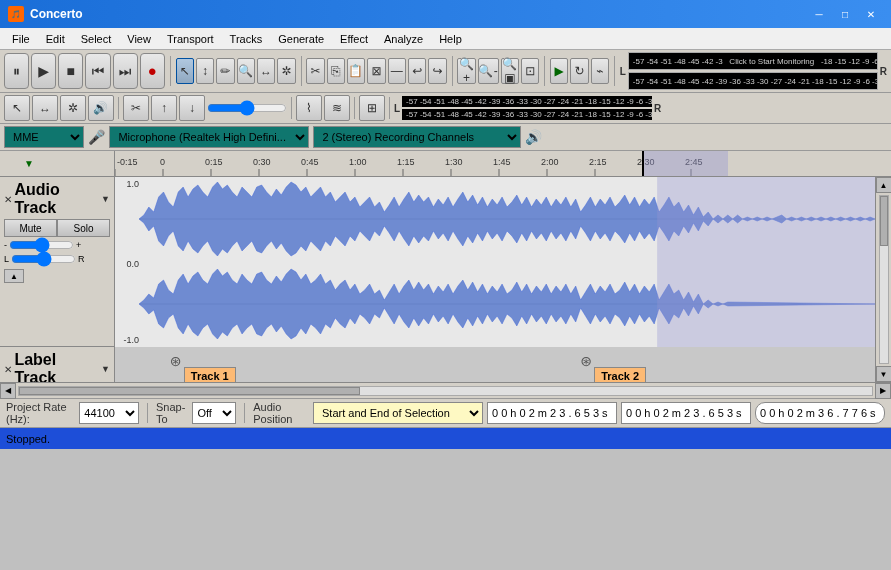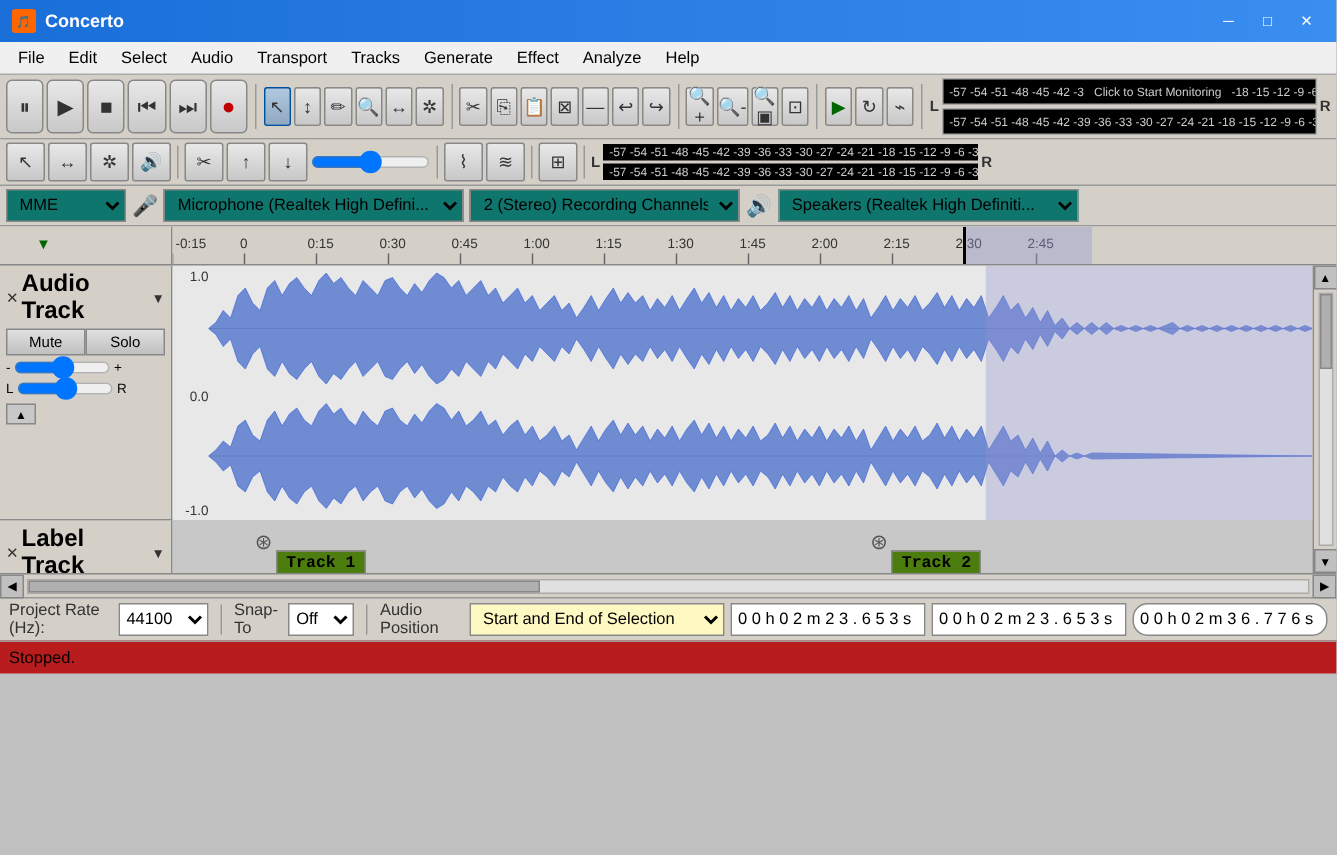--- a/index.html
+++ b/index.html
@@ -97,23 +97,23 @@
     }
     .label-track-area {
       flex: 1; background: #c8c8c8; position: relative; overflow: hidden;
     }
 
     .label-marker {
       position: absolute; top: 0; height: 100%;
       display: flex; align-items: center;
     }
     .label-box {
-      background: #4d7c0f; border: 1px solid #888; padding: 2px 6px;
+      background: #fdba74; border: 1px solid #888; padding: 2px 6px;
       font-size: 11px; font-weight: bold; white-space: nowrap;
-      margin-top: 8px; margin-left: 8px; font-family: Liberation Mono, monospace;
+      margin-top: 8px; margin-left: 8px;
     }
 
     
     #hscroll {
       height: 16px; background: #d4d0c8; border-top: 1px solid #888;
       display: flex; align-items: center;
     }
     .scroll-arrow { width: 16px; height: 16px; background: #c0c0c0; border: 1px solid #888; cursor: pointer; display: flex; align-items: center; justify-content: center; font-size: 8px; }
     .scroll-track { flex: 1; height: 10px; background: #e0e0e0; border: 1px solid #aaa; position: relative; margin: 0 2px; }
     .scroll-thumb { position: absolute; left: 0; top: 0; height: 100%; width: 40%; background: #b0b0b0; border: 1px solid #888; }
@@ -130,21 +130,21 @@
     .bottom-input {
       height: 22px; border: 1px solid #888; background: white; font-size: 11px; padding: 0 4px;
       width: 110px;
     }
     .bottom-dropdown {
       height: 22px; border: 1px solid #888; background: #fef9c3; font-size: 11px; cursor: pointer; padding: 0 4px;
     }
 
     
     #status-line {
-      height: 22px; background: #b91c1c; border-top: 1px solid #999;
+      height: 22px; background: #1d4ed8; border-top: 1px solid #999;
       display: flex; align-items: center; padding: 0 6px; font-size: 11px;
     }
 
     
     #vscroll {
       width: 16px; background: #d4d0c8; border-left: 1px solid #888;
       display: flex; flex-direction: column; align-items: center;
     }
     .vscroll-arrow { width: 16px; height: 16px; background: #c0c0c0; border: 1px solid #888; cursor: pointer; display: flex; align-items: center; justify-content: center; font-size: 8px; }
     .vscroll-track { flex: 1; width: 10px; background: #e0e0e0; border: 1px solid #aaa; position: relative; margin: 2px 0; }
@@ -180,21 +180,21 @@
     <button class="win-btn">─</button>
     <button class="win-btn">□</button>
     <button class="win-btn close">✕</button>
   </div>
 </div>
 
 <div id="menubar">
   <span class="menu-item">File</span>
   <span class="menu-item">Edit</span>
   <span class="menu-item">Select</span>
-  <span class="menu-item">Audio</span>
+  <span class="menu-item">View</span>
   <span class="menu-item">Transport</span>
   <span class="menu-item">Tracks</span>
   <span class="menu-item">Generate</span>
   <span class="menu-item">Effect</span>
   <span class="menu-item">Analyze</span>
   <span class="menu-item">Help</span>
 </div>
 
 <div id="toolbar-row1">
 
@@ -286,28 +286,25 @@
 <div id="device-bar">
   <select class="device-select" style="width:80px;">
     <option>MME</option>
     <option>DirectSound</option>
     <option>WASAPI</option>
   </select>
   <span class="mic-icon">🎤</span>
   <select class="device-select" style="width:200px;">
     <option>Microphone (Realtek High Defini...</option>
   </select>
-  <select class="device-select" style="width:180px;">
+  <select class="device-select" style="width:208px;">
     <option>2 (Stereo) Recording Channels</option>
     <option>1 (Mono) Recording Channel</option>
   </select>
   <span style="font-size:14px;">🔊</span>
-  <select class="device-select" style="width:200px;">
-    <option>Speakers (Realtek High Definiti...</option>
-  </select>
 </div>
 
 <div id="timeline">
   <div style="width:115px;background:#d4d0c8;border-right:1px solid #888;height:100%;display:flex;align-items:center;padding-left:24px;">
     <span style="font-size:10px;color:#006600;">▼</span>
   </div>
   <div class="ruler-area" style="position:relative;flex:1;height:26px;background:#d4d0c8;overflow:hidden;">
 
     <div style="position:absolute;left:0;top:0;width:100%;height:100%;display:flex;align-items:flex-end;">
       <svg width="100%" height="26" style="position:absolute;top:0;left:0;">

